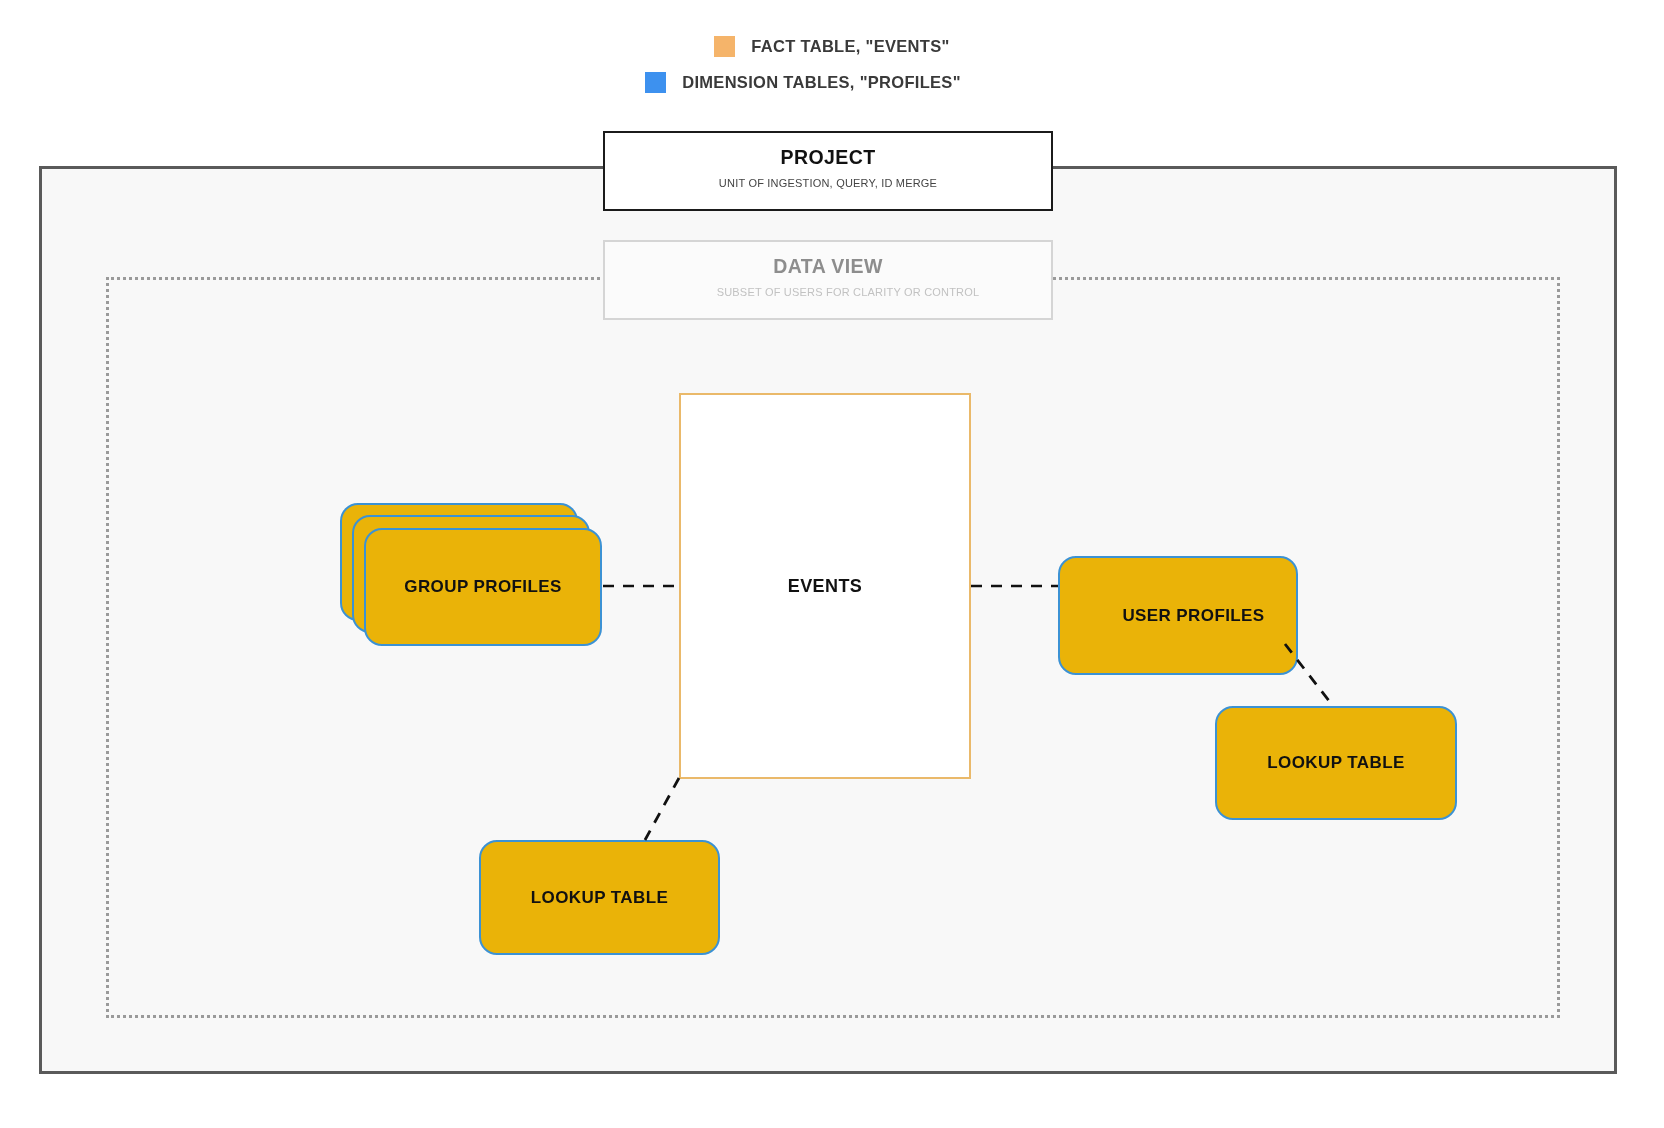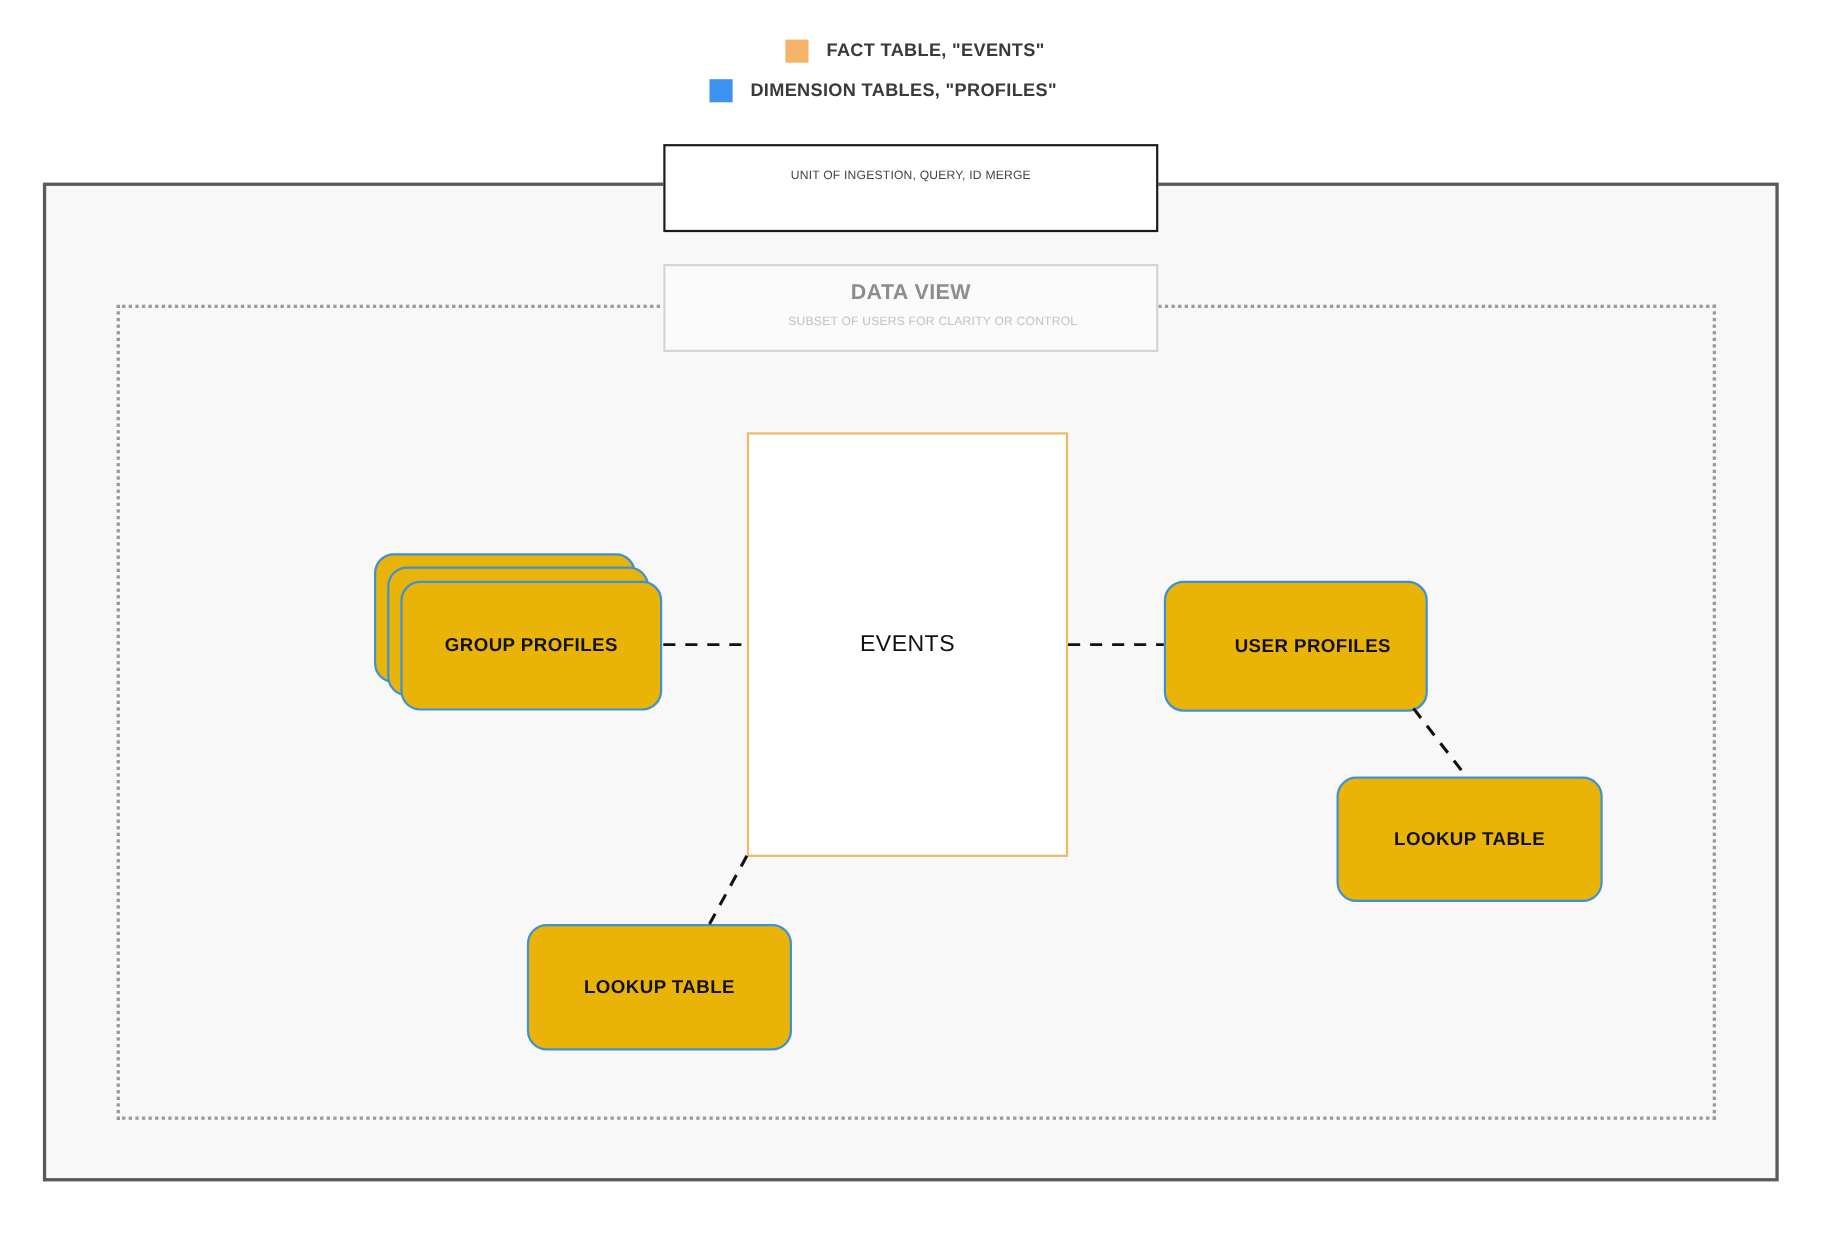--- a/index.html
+++ b/index.html
@@ -117,22 +117,22 @@
     width: 292px;
     height: 386px;
     background: #ffffff;
     border: 2.5px solid #eab96a;
     box-sizing: border-box;
     display: flex;
     align-items: center;
     justify-content: center;
   }
   .events-label {
-    font-size: 21px;
-    font-weight: normal;
+    font-size: 18px;
+    font-weight: bold;
     color: #111111;
     letter-spacing: 0.4px;
   }
 
   
   .card {
     position: absolute;
     background: #eab308;
     border: 2.5px solid #3c92d4;
     border-radius: 18px;
@@ -146,21 +146,21 @@
     font-weight: bold;
     color: #111111;
     letter-spacing: 0.4px;
   }
 
   .group-stack { position: absolute; left: 0; top: 0; }
   .stack-back2 { left: 340px; top: 503px; width: 238px; height: 118px; z-index: 1; }
   .stack-back1 { left: 352px; top: 515px; width: 238px; height: 118px; z-index: 2; }
   .stack-front { left: 364px; top: 528px; width: 238px; height: 118px; z-index: 3; }
 
-  .user-profiles-card { left: 1058px; top: 528px; width: 240px; height: 119px; padding-left: 31px; }
+  .user-profiles-card { left: 1058px; top: 556px; width: 240px; height: 119px; padding-left: 31px; }
   .lookup-right-card  { left: 1215px; top: 706px; width: 242px; height: 114px; }
   .lookup-left-card   { left: 479px;  top: 840px; width: 241px; height: 115px; }
 
   
   .connectors {
     position: absolute;
     left: 0;
     top: 0;
     width: 1664px;
     height: 1128px;
@@ -180,20 +180,21 @@
     <span class="legend-swatch" style="background:#3d91ef;"></span>
     <span class="legend-label">DIMENSION TABLES, "PROFILES"</span>
   </div>
 </div>
 
 <div class="project-container"></div>
 
 <div class="dataview-container"></div>
 
 <div class="header-box project-box">
+  <div class="hb-title">PROJECT</div>
   <div class="hb-sub">UNIT OF INGESTION, QUERY, ID MERGE</div>
 </div>
 
 <div class="header-box dataview-box">
   <div class="hb-title">DATA VIEW</div>
   <div class="hb-sub">SUBSET OF USERS FOR CLARITY OR CONTROL</div>
 </div>
 
 <svg class="connectors" viewBox="0 0 1664 1128">
 

